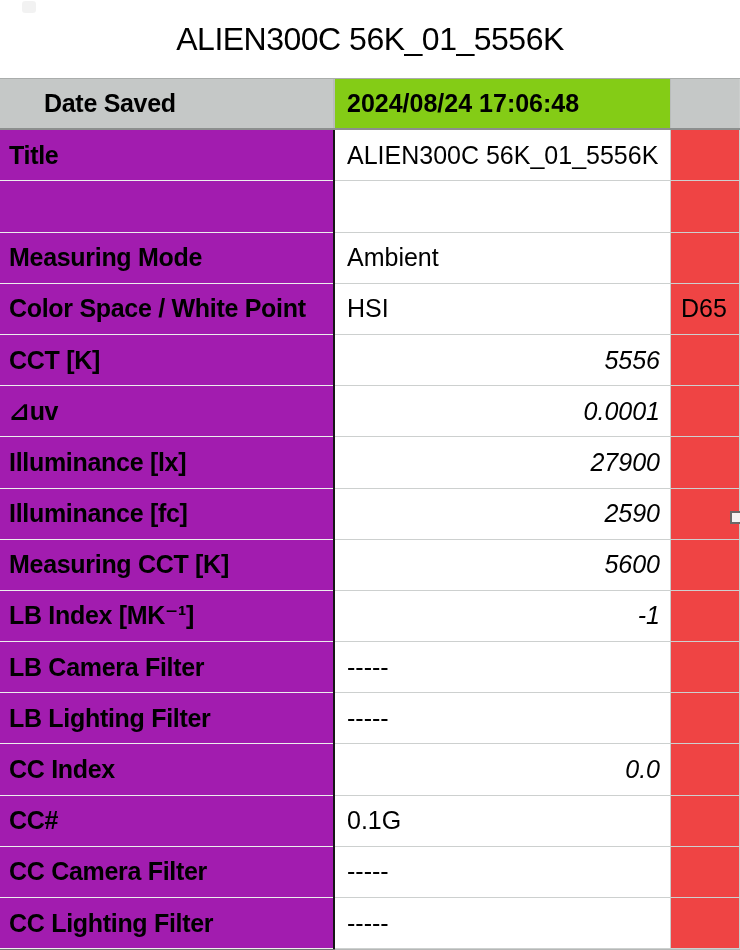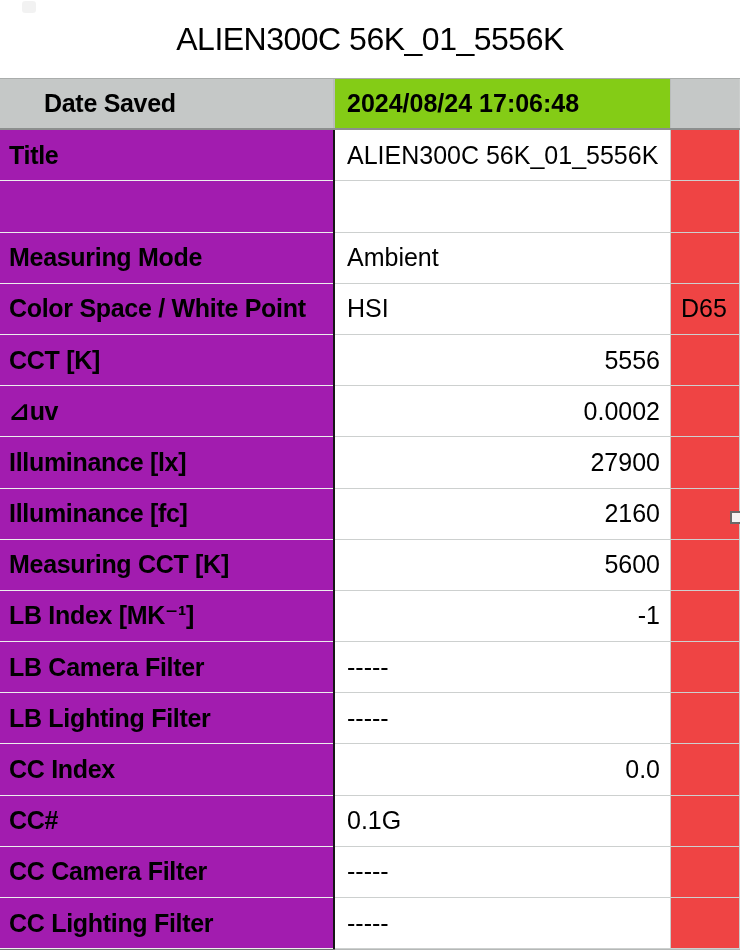--- a/index.html
+++ b/index.html
@@ -34,21 +34,21 @@
   .vdiv{width:2.5px;background:#161616;}
   .value{
     width:335px;background:#ffffff;padding-left:12px;
     border-bottom:1px solid #cdd0cf;
   }
   .extra{
     width:70px;background:#ef4444;padding-left:10px;
     border-left:1px solid #c9ccca;border-right:1px solid #cbcecd;
     border-bottom:1px solid #cdd0cf;
   }
-  .val-right .value{justify-content:flex-end;padding-left:0;padding-right:10px;}
+  .val-right .value{justify-content:flex-end;padding-left:0;padding-right:10px;font-style:italic;}
   .row.header{border-bottom:2px solid #8c8f8e;}
   .row.header .label{background:#c5c8c7;border-bottom:none;padding-left:44px;}
   .row.header .vdiv{background:#b9bcbb;}
   .row.header .value{background:#84cc16;font-weight:bold;border-bottom:none;}
   .row.header .extra{background:#c5c8c7;border-left-color:#b9bcbb;border-bottom:none;}
   .table-bottom-edge{
     height:2px;width:740px;
     background:linear-gradient(to right,#6f7271 0,#6f7271 335px,#b5b8b7 335px,#b5b8b7 100%);
   }
   .right-edge-handle{
@@ -103,35 +103,35 @@
   <div class="row val-right">
     <div class="cell label">CCT [K]</div>
     <div class="vdiv"></div>
     <div class="cell value">5556</div>
     <div class="cell extra"></div>
   </div>
 
   <div class="row val-right">
     <div class="cell label">⊿uv</div>
     <div class="vdiv"></div>
-    <div class="cell value">0.0002</div>
+    <div class="cell value">0.0001</div>
     <div class="cell extra"></div>
   </div>
 
   <div class="row val-right">
     <div class="cell label">Illuminance [lx]</div>
     <div class="vdiv"></div>
     <div class="cell value">27900</div>
     <div class="cell extra"></div>
   </div>
 
   <div class="row val-right">
     <div class="cell label">Illuminance [fc]</div>
     <div class="vdiv"></div>
-    <div class="cell value">2160</div>
+    <div class="cell value">2590</div>
     <div class="cell extra"></div>
   </div>
 
   <div class="row val-right">
     <div class="cell label">Measuring CCT [K]</div>
     <div class="vdiv"></div>
     <div class="cell value">5600</div>
     <div class="cell extra"></div>
   </div>
 

